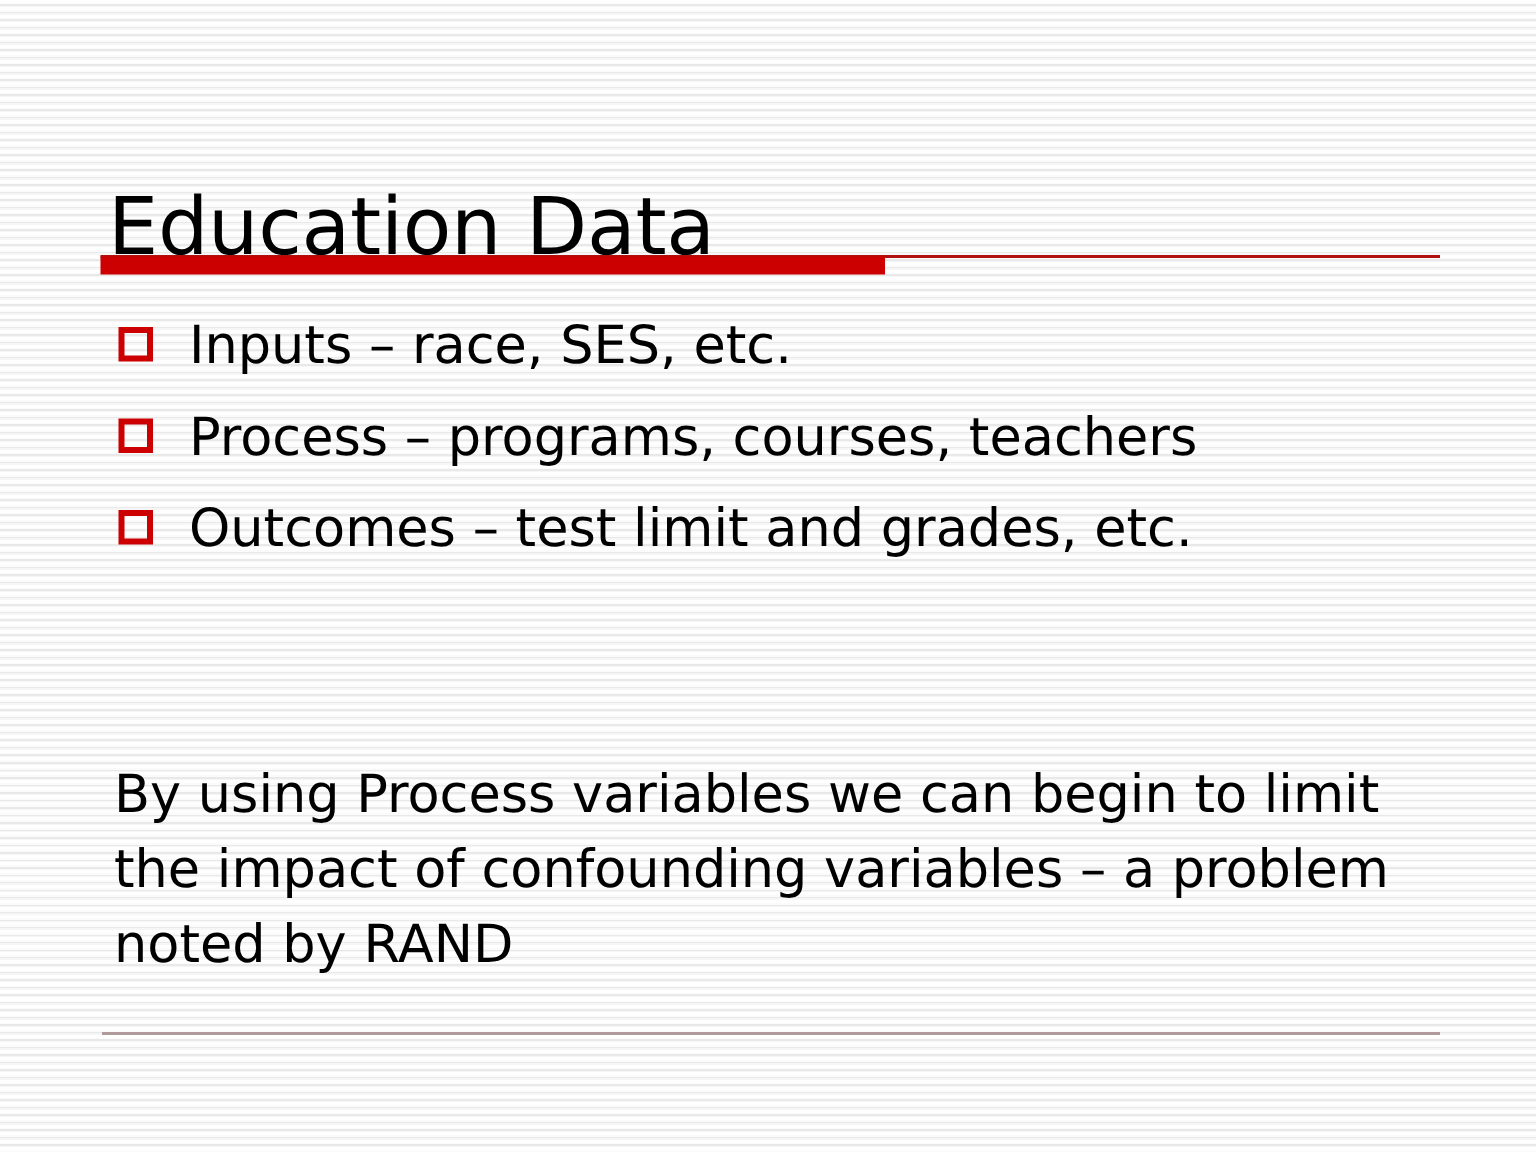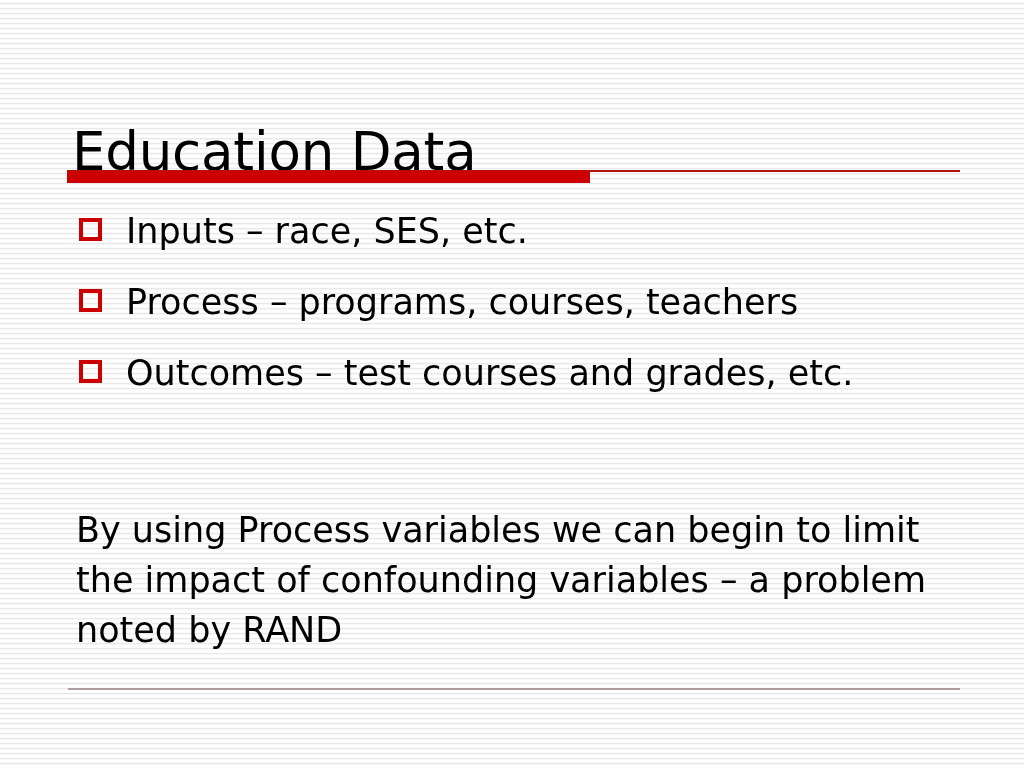--- a/index.html
+++ b/index.html
@@ -77,21 +77,21 @@
   
   #bullet-list {
     position: absolute;
     left: 76px;
     top: 204px;
     width: 890px;
   }
   .bullet-item {
     position: relative;
     padding-left: 50px;
-    margin-bottom: 16px;
+    margin-bottom: 6px;
   }
   .bullet-marker {
     position: absolute;
     left: 3px;
     top: 14px;
     width: 15px;
     height: 15px;
     border: 4px solid #cc0000;
     box-sizing: content-box;
   }
@@ -145,21 +145,21 @@
       <span class="bullet-text">Inputs – race, SES, etc.</span>
     </div>
 
     <div class="bullet-item">
       <span class="bullet-marker"></span>
       <span class="bullet-text">Process – programs, courses, teachers</span>
     </div>
 
     <div class="bullet-item">
       <span class="bullet-marker"></span>
-      <span class="bullet-text">Outcomes – test courses and grades, etc.</span>
+      <span class="bullet-text">Outcomes – test limit and grades, etc.</span>
     </div>
 
   </div>
 
   <div id="closing-paragraph">By using Process variables we can begin to limit the impact of confounding variables – a problem noted by RAND</div>
 
   <div id="bottom-rule"></div>
 
 </div>
 

